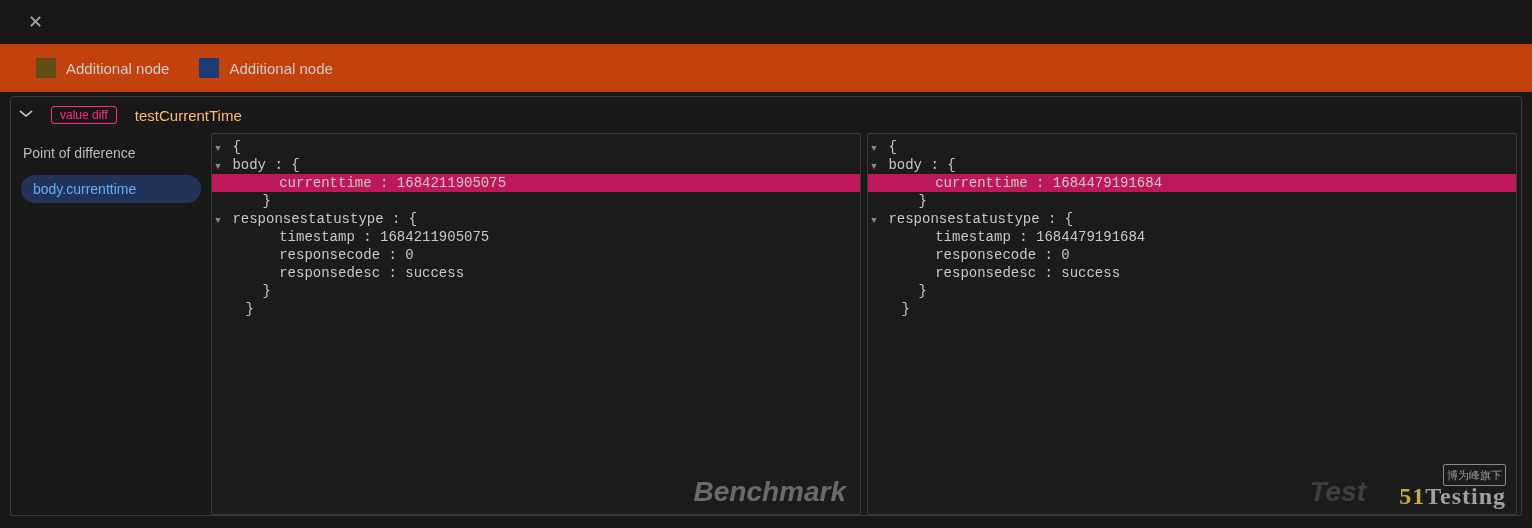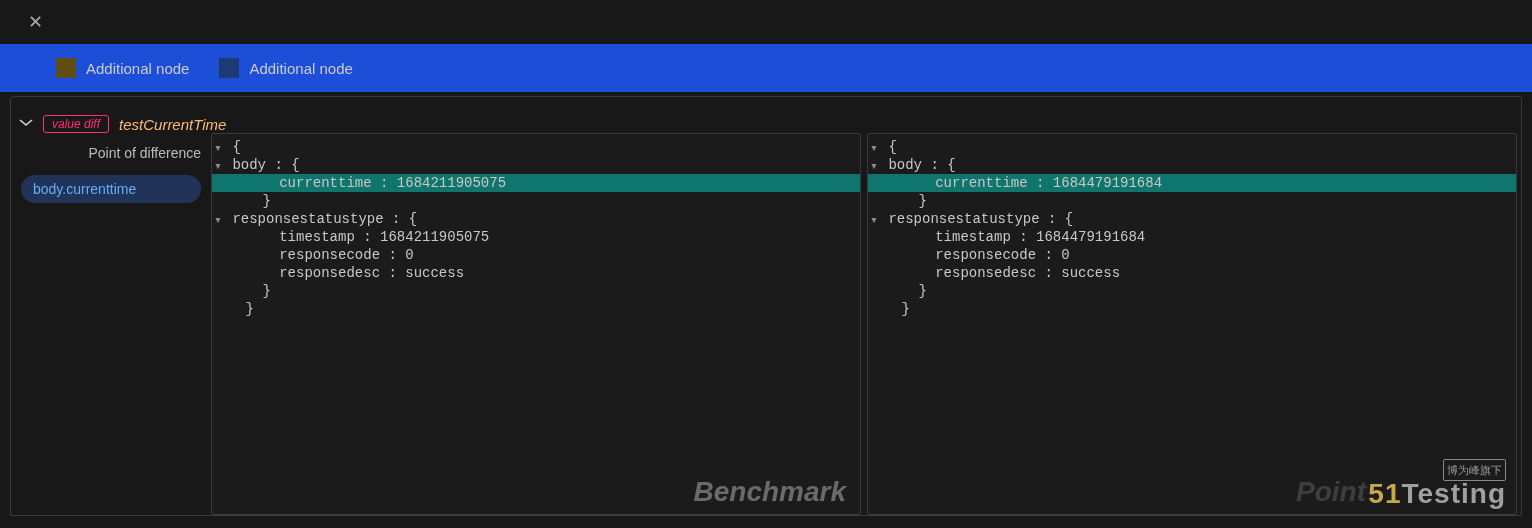--- a/index.html
+++ b/index.html
@@ -1,42 +1,42 @@
 <!DOCTYPE html>
 <html><head>
 <meta charset="utf-8">
 <style>
   * { box-sizing: border-box; margin: 0; padding: 0; }
   html, body { width: 1532px; height: 528px; background: #181818; font-family: "Segoe UI", Arial, sans-serif; color: #ccc; overflow: hidden; }
   .topbar { height: 44px; display: flex; align-items: center; padding-left: 28px; background:#181818;}
   .close-x { color: #aaa; font-size: 18px; cursor: pointer; }
-  .legendbar { height: 48px; display:flex; align-items:center; padding-left:56px; gap:10px; background:#1d4ed8;}
+  .legendbar { height: 48px; display:flex; align-items:center; padding-left:36px; gap:10px; background:#c2410c;}
   .swatch { width:20px; height:20px; display:inline-block; }
   .swatch.additional{ background:#5f4c13; }
   .swatch.difference{ background:#1e3a73; }
   .legend-label{ color:#ccc; font-size:15px; margin-right:20px;}
   .panel{ margin: 4px 10px 10px 10px; border:1px solid #3a3a3a; border-radius:4px 4px 0 0;height:420px; display:flex; flex-direction:column;}
-  .panel-header{ height:36px; display:flex; align-items:flex-end; padding-left:8px; gap:10px; border-bottom: none; font-style: italic;}
+  .panel-header{ height:36px; display:flex; align-items:center; padding-left:8px; gap:18px; border-bottom: none;}
   .chevron{ color:#ccc; font-size:14px; transform:scaleX(1.2);}
   .badge{ border:1px solid #ff2d7a; color:#ff2d7a; font-size:12px; border-radius:3px; padding:1px 8px;}
   .title{ color:#fdba74; font-size:15px; font-weight:500;}
   .panel-body{ flex:1; display:flex; }
   .sidebar{ width:200px; padding:12px 10px; font-size:14px;}
-  .sidebar-title{ color:#bbb; margin-bottom:14px; margin-left:19px;text-align:right;}
+  .sidebar-title{ color:#bbb; margin-bottom:14px; margin-left:2px;}
   .diff-link{ background:#213357; color:#5eb0ff; padding:6px 12px; border-radius:14px; font-size:14px;}
   .diff-panes{ flex:1; display:flex; gap:6px; padding-right:4px;}
   .pane{ flex:1; border:1px solid #3a3a3a; border-radius:2px; position:relative; background:#1b1b1b; overflow:hidden;}
   .tree{ font-family: Consolas, "Courier New", monospace; font-size:14px; color:#c8c8c8; padding:4px 0; }
   .tree .row{ display:flex; align-items:center; height:18px; white-space:pre;}
-  .tree .row.hl{ background:#0f766e; }
+  .tree .row.hl{ background:#be185d; }
   .tree .tri{ width:12px; display:inline-block; text-align:center; color:#888;}
   .tree .tri::before{content:"\25BC"; font-size:9px;}
   .watermark{ position:absolute; right:14px; bottom:6px; font-family: Liberation Sans, sans-serif; font-style:italic; font-size:28px; color:#6a6a6a; font-weight:600;}
   .logo-watermark{ position:absolute; right:10px; bottom:4px; text-align:right;}
-  .logo-watermark .s1{ font-family: Liberation Sans, sans-serif; font-size:28px; font-weight:800; color:#a0a0a0; letter-spacing:1px; }
+  .logo-watermark .s1{ font-family: Liberation Serif, serif; font-size:24px; font-weight:800; color:#a0a0a0; letter-spacing:1px; }
   .logo-watermark .s1 .accent{ color:#c7a94a; }
   .logo-watermark .s2{ font-family: "Segoe UI", Arial; font-size:18px; font-weight:700; color:#9a9a9a; margin-top:-4px;}
   .logo-watermark .s0{ font-size:11px; color:#9a9a9a; border:1px solid #888; padding:4px 3px; border-radius:2px;}
 </style>
 </head>
 <body>
 
 <div class="topbar">
   <span class="close-x">✕</span>
 </div>
@@ -91,18 +91,18 @@
           <div class="row">        timestamp : <span>1684479191684</span></div>
           <div class="row">        responsecode : <span>0</span></div>
           <div class="row">        responsedesc : <span>success</span></div>
           <div class="row">      }</div>
           <div class="row">    }</div>
         </div>
         <div class="logo-watermark">
           <div><span class="s0">博为峰旗下</span></div>
           <div class="s1"><span class="accent">51</span><span>Testing</span></div>
         </div>
-        <div class="watermark" style="right:150px; opacity:.45;">Point</div>
+        <div class="watermark" style="right:150px; opacity:.45;">Test</div>
       </div>
 
     </div>
   </div>
 </div>
 
 </body></html>

